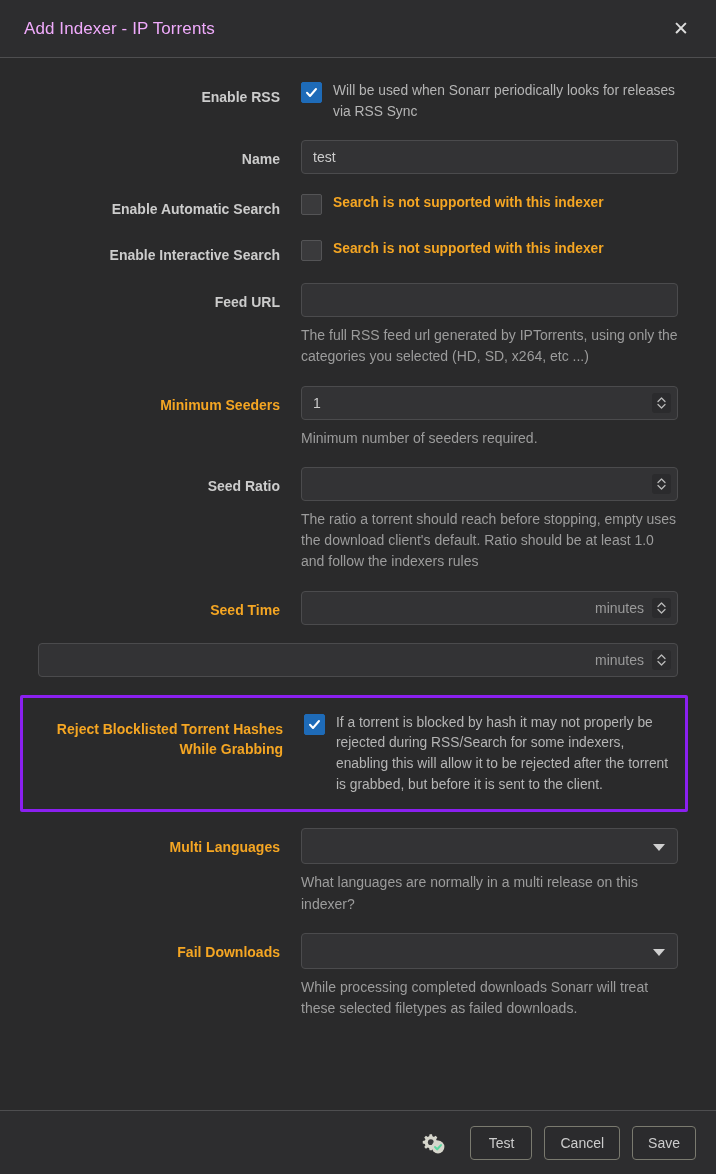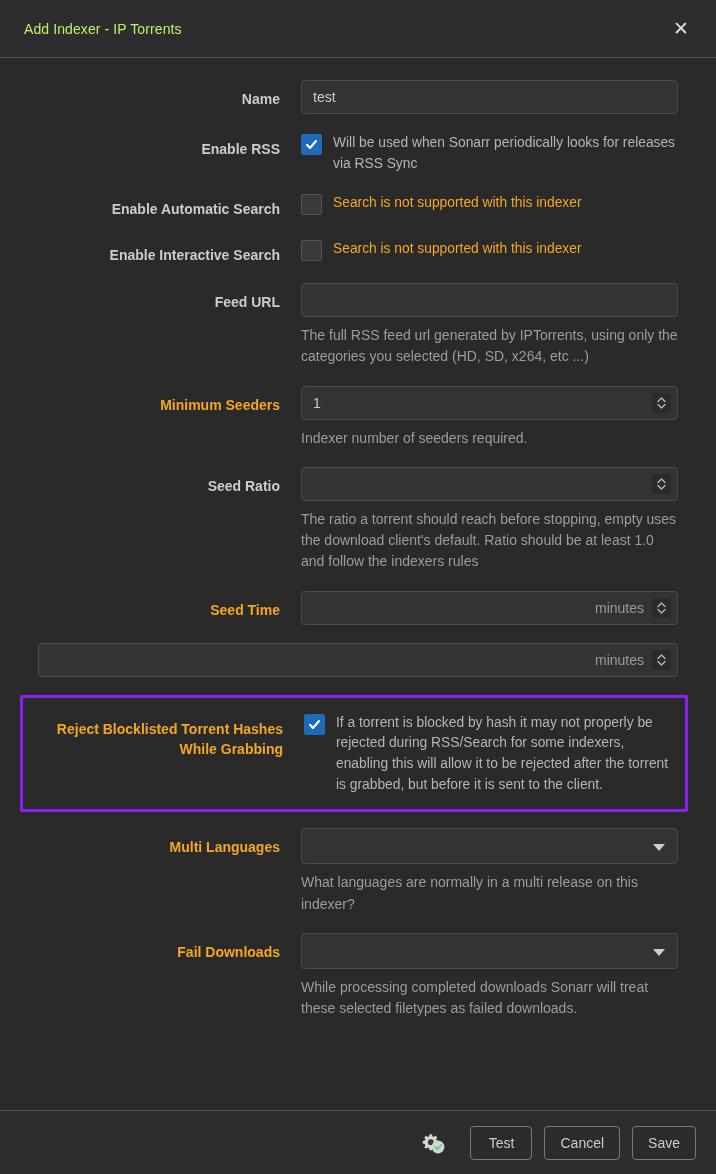--- a/index.html
+++ b/index.html
@@ -25,22 +25,22 @@
   .modal-header {
     height: 58px;
     min-height: 58px;
     background: #2d2d2f;
     border-bottom: 1px solid #4e4e50;
     display: flex;
     align-items: center;
     padding: 0 20px 0 24px;
   }
   .modal-title {
-    font-size: 14px;
-    color: #bef264;
+    font-size: 17px;
+    color: #f0abfc;
     letter-spacing: .1px;
     flex: 1;
   }
   .close-btn {
     width: 30px;
     height: 30px;
     display: flex;
     align-items: center;
     justify-content: center;
     color: #ddd;
@@ -183,21 +183,21 @@
   .checkbox.on { background: #1e6bb8; border: 1px solid #1e6bb8; }
   .checkbox.off { background: #3a3a3c; border: 1px solid #545456; }
   .checkbox svg { display: block; }
 
   .check-text {
     font-size: 13.8px;
     line-height: 1.5;
     color: #b5b5b5;
     padding-top: 1px;
   }
-  .check-text.warn { color: #f5a623; }
+  .check-text.warn { color: #f5a623; font-weight: bold; }
 
   
   .help {
     font-size: 14px;
     line-height: 1.52;
     color: #9c9c9c;
     margin-top: 8px;
   }
 
   
@@ -240,37 +240,37 @@
 <div class="modal">
 
   <div class="modal-header">
     <div class="modal-title">Add Indexer - IP Torrents</div>
     <button class="close-btn">✕</button>
   </div>
 
   <div class="modal-body">
 
     <div class="form-group">
-      <div class="form-label">Name</div>
-      <div class="form-field">
-        <input class="input" type="text" value="test" style="">
-      </div>
-    </div>
-
-    <div class="form-group">
       <div class="form-label chk">Enable RSS</div>
       <div class="form-field">
         <div class="check-row">
           <span class="checkbox on">
             <svg width="13" height="13" viewBox="0 0 13 13">
                 <path d="M2 6.8 L5 10 L11 3" stroke="#ffffff" stroke-width="2" fill="none" stroke-linecap="round" stroke-linejoin="round"></path>
               </svg>
           </span>
           <span class="check-text">Will be used when Sonarr periodically looks for releases via RSS Sync</span>
         </div>
+      </div>
+    </div>
+
+    <div class="form-group">
+      <div class="form-label">Name</div>
+      <div class="form-field">
+        <input class="input" type="text" value="test" style="">
       </div>
     </div>
 
     <div class="form-group">
       <div class="form-label chk">Enable Automatic Search</div>
       <div class="form-field">
         <div class="check-row">
           <span class="checkbox off"></span>
           <span class="check-text warn">Search is not supported with this indexer</span>
         </div>
@@ -300,21 +300,21 @@
       <div class="form-field">
         <div class="input-wrap">
           <input class="input" type="text" value="1" style="">
           <span class="spinner">
             <svg width="11" height="14" viewBox="0 0 11 14">
               <path d="M2 5.5 L5.5 2 L9 5.5" stroke="#b9b9b9" stroke-width="1.3" fill="none" stroke-linecap="round" stroke-linejoin="round"></path>
               <path d="M2 8.5 L5.5 12 L9 8.5" stroke="#b9b9b9" stroke-width="1.3" fill="none" stroke-linecap="round" stroke-linejoin="round"></path>
             </svg>
           </span>
         </div>
-        <div class="help">Indexer number of seeders required.</div>
+        <div class="help">Minimum number of seeders required.</div>
       </div>
     </div>
 
     <div class="form-group">
       <div class="form-label">Seed Ratio</div>
       <div class="form-field">
         <div class="input-wrap">
           <input class="input" type="text" value="" style="">
           <span class="spinner">
             <svg width="11" height="14" viewBox="0 0 11 14">

